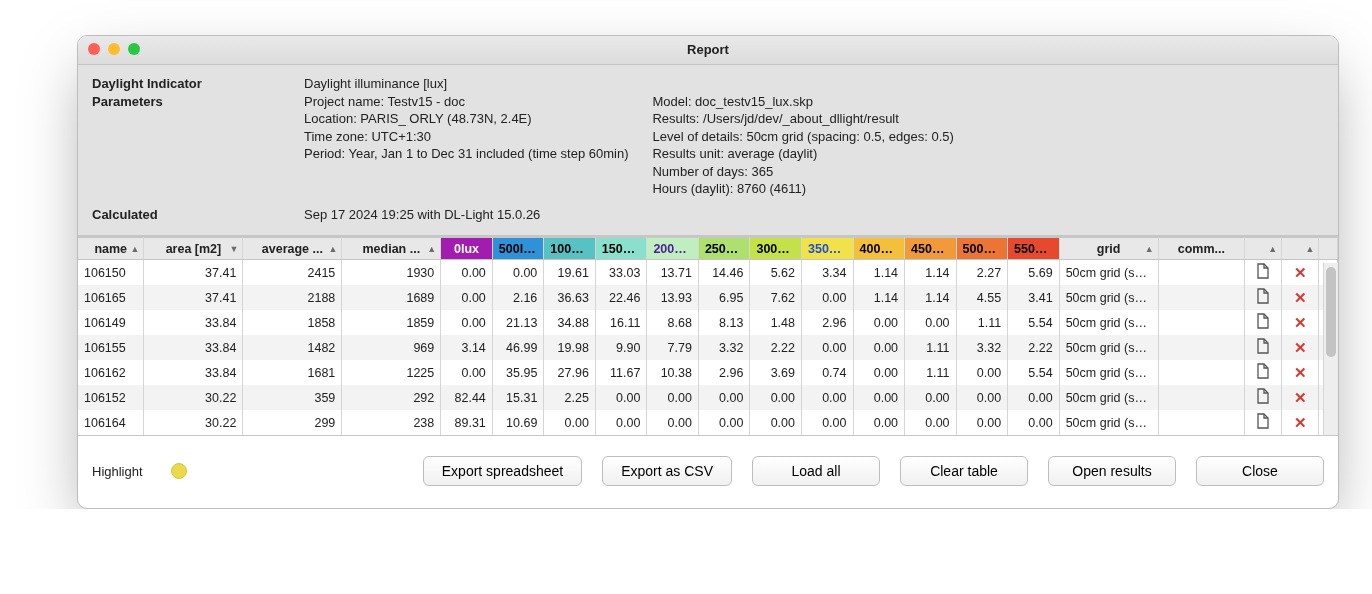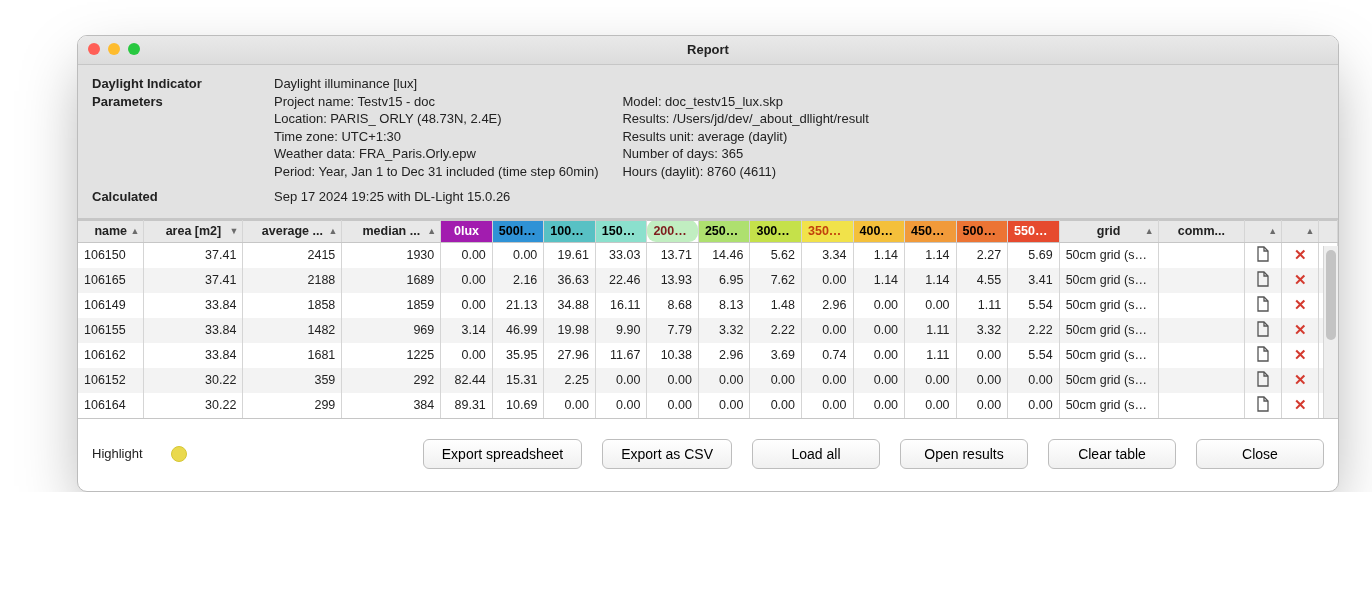--- a/index.html
+++ b/index.html
@@ -53,21 +53,21 @@
   .header-pane {
     background: #e2e2e2;
     border-bottom: 1px solid #c6c6c6;
     padding: 10px 14px 12px;
   }
   .hdr-row {
     display: flex;
     line-height: 1.35;
   }
   .hdr-lbl {
-    width: 182px;
+    width: 212px;
     font-weight: 700;
     flex-shrink: 0;
   }
   .hdr-cols {
     display: flex;
     flex: 1;
     gap: 24px;
   }
   .hdr-col {
     flex: 0 0 auto;
@@ -198,26 +198,26 @@
         <div class="hdr-lbl">Daylight Indicator</div>
         <div>Daylight illuminance [lux]</div>
       </div>
       <div class="hdr-row">
         <div class="hdr-lbl">Parameters</div>
         <div class="hdr-cols">
           <div class="hdr-col">
             <div>Project name: Testv15 - doc</div>
             <div>Location: PARIS_ ORLY (48.73N, 2.4E)</div>
             <div>Time zone: UTC+1:30</div>
-            <div>Weather data: FRA_Paris.Orly.epw</div>
             <div>Period: Year, Jan 1 to Dec 31 included (time step 60min)</div>
           </div>
           <div class="hdr-col">
             <div>Model: doc_testv15_lux.skp</div>
             <div>Results: /Users/jd/dev/_about_dllight/result</div>
+            <div>Level of details: 50cm grid (spacing: 0.5, edges: 0.5)</div>
             <div>Results unit: average (daylit)</div>
             <div>Number of days: 365</div>
             <div>Hours (daylit): 8760 (4611)</div>
           </div>
         </div>
       </div>
       <div class="hdr-row" style="margin-top:8px;">
         <div class="hdr-lbl">Calculated</div>
         <div>Sep 17 2024 19:25 with DL-Light 15.0.26</div>
       </div>
@@ -252,28 +252,28 @@
         <thead>
           <tr id="thead-row">
               <th>name<span class="sort-glyph">▲</span></th>
               <th>area [m2]<span class="filter-glyph">▼</span></th>
               <th>average ...<span class="sort-glyph">▲</span></th>
               <th>median ...<span class="sort-glyph">▲</span></th>
               <th class="lux" style="background: #a21caf; color: rgb(255, 255, 255);">0lux</th>
               <th class="lux" style="background: rgb(47, 146, 214); color: rgb(0, 0, 0);">500lux</th>
               <th class="lux" style="background: rgb(88, 193, 196); color: rgb(0, 0, 0);">1000lux</th>
               <th class="lux" style="background: rgb(139, 224, 205); color: rgb(0, 0, 0);">1500lux</th>
-              <th class="lux" style="background: rgb(193, 238, 193); color: #7f1d1d; border-radius: 9px;">2000lux</th>
+              <th class="lux" style="background: rgb(193, 238, 193); color: #4c1d95;">2000lux</th>
               <th class="lux" style="background: rgb(174, 224, 111); color: rgb(0, 0, 0);">2500lux</th>
               <th class="lux" style="background: rgb(197, 225, 74); color: rgb(0, 0, 0); margin-left: 47px;">3000lux</th>
-              <th class="lux" style="background: rgb(241, 226, 74); color: #c2410c;">3500lux</th>
+              <th class="lux" style="background: rgb(241, 226, 74); color: #1d4ed8;">3500lux</th>
               <th class="lux" style="background: rgb(244, 192, 59); color: rgb(0, 0, 0);">4000lux</th>
               <th class="lux" style="background: rgb(241, 154, 58); color: rgb(0, 0, 0);">4500lux</th>
               <th class="lux" style="background: rgb(236, 116, 52); color: rgb(0, 0, 0);">5000lux</th>
-              <th class="lux" style="background: rgb(230, 74, 46); color: #ffffff;">5500lux</th>
+              <th class="lux" style="background: rgb(230, 74, 46); color: #000000;">5500lux</th>
               <th>grid<span class="sort-glyph">▲</span></th>
               <th>comm...</th>
               <th>
                 <span class="sort-glyph">▲</span>
               </th>
               <th>
                 <span class="sort-glyph">▲</span>
               </th>
               <th></th>
             </tr>
@@ -432,21 +432,21 @@
                   <path d="M2 1h6l4 4v10H2z"></path>
                   <path d="M8 1v4h4"></path>
                 </svg></td>
               <td class="row-del">✕</td>
               <td></td>
             </tr>
             <tr>
               <td>106164</td>
               <td class="num">30.22</td>
               <td class="num">299</td>
-              <td class="num">384</td>
+              <td class="num">238</td>
               <td class="num">89.31</td>
               <td class="num">10.69</td>
               <td class="num">0.00</td>
               <td class="num">0.00</td>
               <td class="num">0.00</td>
               <td class="num">0.00</td>
               <td class="num">0.00</td>
               <td class="num">0.00</td>
               <td class="num">0.00</td>
               <td class="num">0.00</td>
@@ -468,19 +468,19 @@
       </div>
     </div>
 
     <div class="footer">
       <span>Highlight</span>
       <span class="hl-dot"></span>
       <div class="spacer"></div>
       <button class="btn">Export spreadsheet</button>
       <button class="btn">Export as CSV</button>
       <button class="btn">Load all</button>
+      <button class="btn">Clear table</button>
       <button class="btn">Open results</button>
-      <button class="btn">Clear table</button>
       <button class="btn">Close</button>
     </div>
 
   </div>
 </div>
 
 </body></html>

